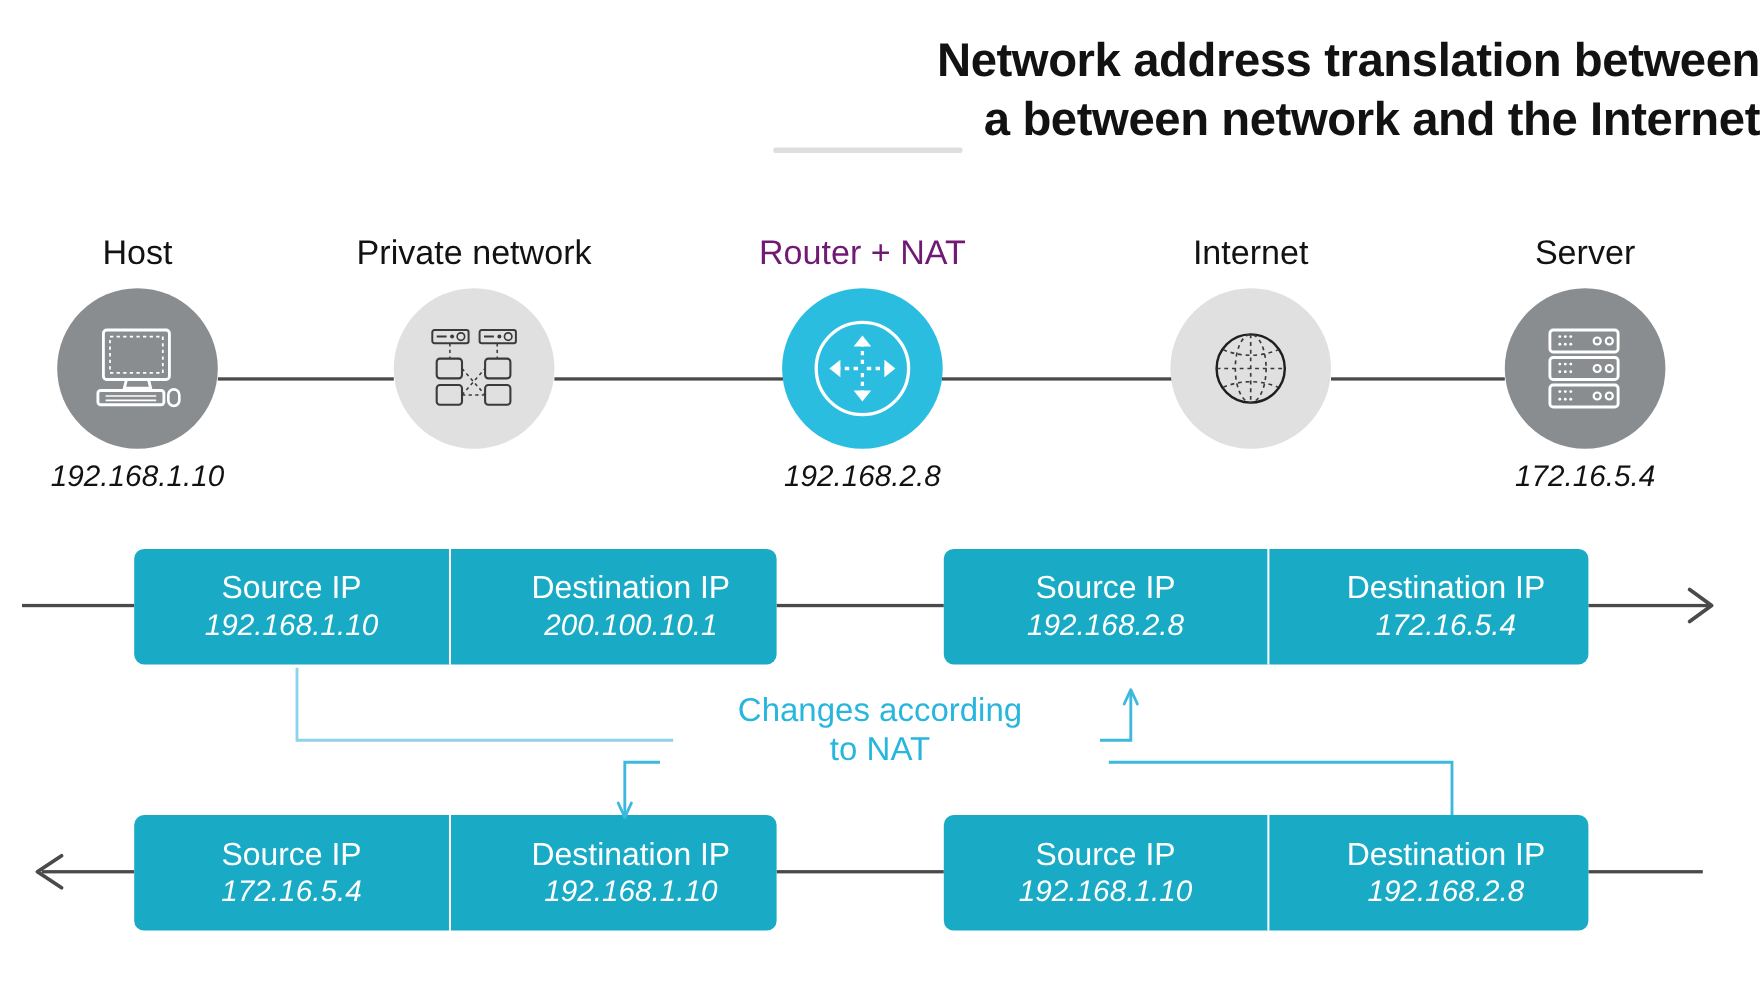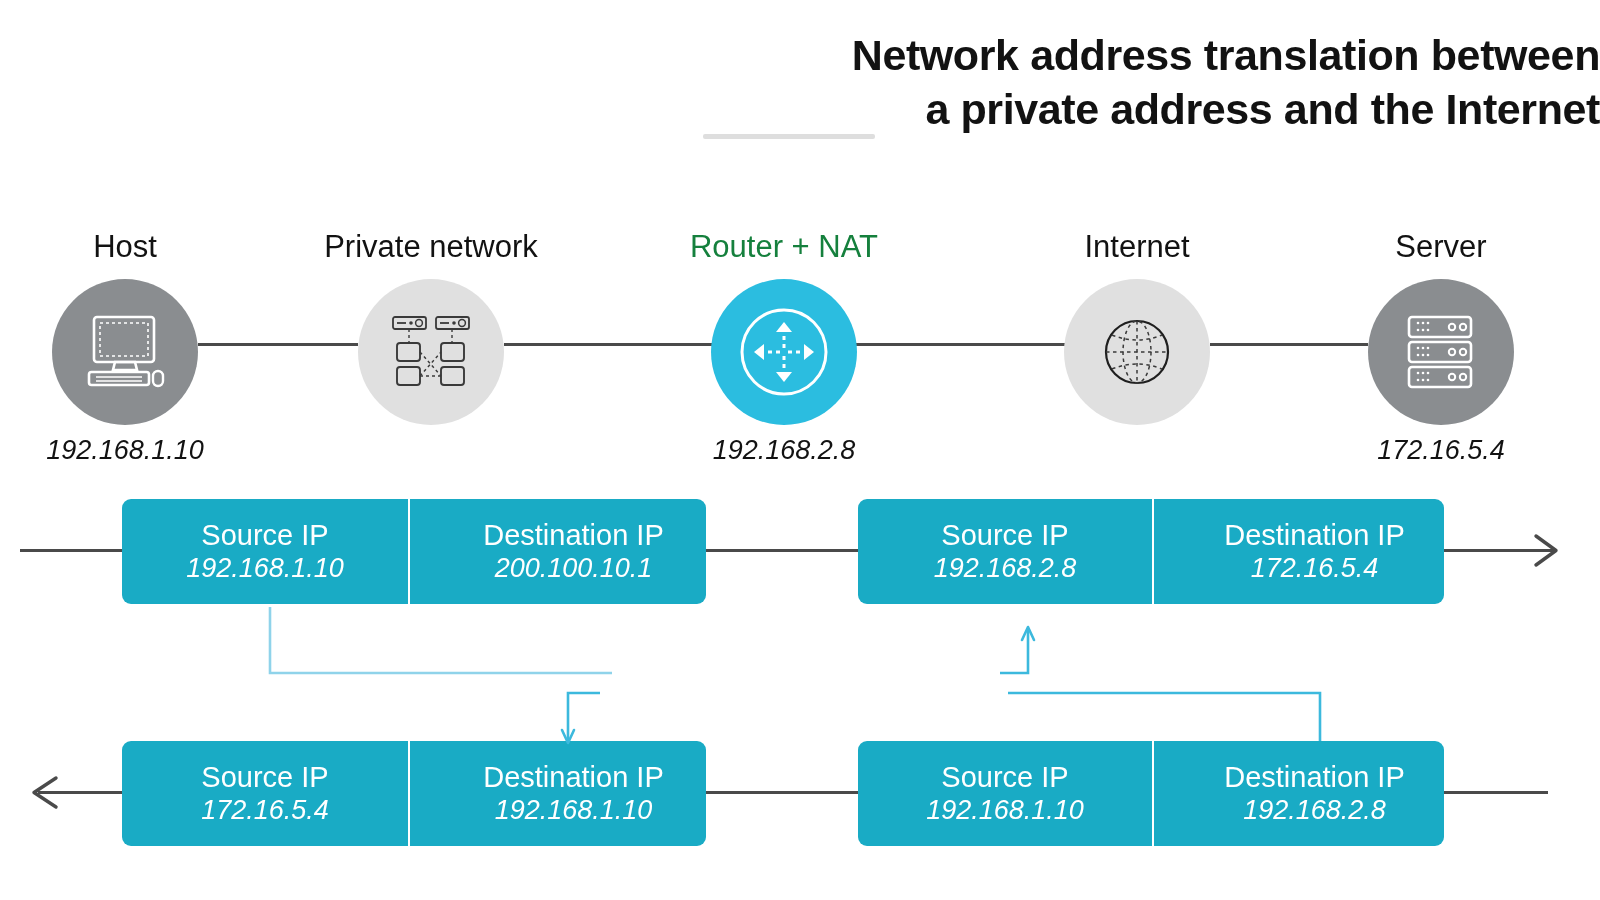--- a/index.html
+++ b/index.html
@@ -50,21 +50,21 @@
   
   .topo-line {
     position: absolute;
     height: 3px;
     background: #4a4a4a;
     top: 343px;
   }
 
   .node {
     position: absolute;
-    top: 279px;
+    top: 262px;
     width: 146px;
     text-align: center;
   }
   .node-circle {
     width: 146px;
     height: 146px;
     border-radius: 50%;
     position: relative;
     display: flex;
     align-items: center;
@@ -162,21 +162,21 @@
     pointer-events: none;
   }
 </style>
 </head>
 <body>
 
 <div id="stage">
 
   <div class="title-block">
     <div class="title-line">Network address translation between</div>
-    <div class="title-line">a private address and the Internet</div>
+    <div class="title-line">a between network and the Internet</div>
   </div>
   <div class="title-divider"></div>
 
   <div class="topo-line" style="left:198px; width:160px;"></div>
   <div class="topo-line" style="left:504px; width:208px;"></div>
   <div class="topo-line" style="left:856px; width:216px;"></div>
   <div class="topo-line" style="left:1210px; width:158px;"></div>
 
   <div class="node" style="left:52px;">
     <div class="node-label">Host</div>
@@ -214,21 +214,21 @@
         <rect x="51" y="52" width="23" height="18" rx="3" fill="none" stroke="#3a3a3a" stroke-width="1.9"></rect>
         <line x1="30" y1="37" x2="51" y2="61" stroke="#3a3a3a" stroke-width="1.4" stroke-dasharray="3 3"></line>
         <line x1="30" y1="61" x2="51" y2="37" stroke="#3a3a3a" stroke-width="1.4" stroke-dasharray="3 3"></line>
         <line x1="30" y1="61" x2="51" y2="61" stroke="#3a3a3a" stroke-width="1.4" stroke-dasharray="3 3"></line>
       </svg>
     </div>
     <div class="node-ip"></div>
   </div>
 
   <div class="node" style="left:711px;">
-    <div class="node-label" style="color:#15803d;">Router + NAT</div>
+    <div class="node-label" style="color:#701a75;">Router + NAT</div>
     <div class="node-circle c-cyan">
       <svg width="96" height="96" viewBox="0 0 96 96">
         <circle cx="48" cy="48" r="42" fill="none" stroke="#ffffff" stroke-width="3"></circle>
 
         <line x1="48" y1="44" x2="48" y2="24" stroke="#ffffff" stroke-width="3" stroke-dasharray="4 4"></line>
         <path d="M40 28 L48 18 L56 28 Z" fill="#ffffff"></path>
 
         <line x1="48" y1="52" x2="48" y2="72" stroke="#ffffff" stroke-width="3" stroke-dasharray="4 4"></line>
         <path d="M40 68 L48 78 L56 68 Z" fill="#ffffff"></path>
 
@@ -346,20 +346,24 @@
         <div class="pkt-title">Source IP</div>
         <div class="pkt-value">192.168.1.10</div>
       </div>
       <div class="pkt-cell last" style="width:290px;">
         <div class="pkt-title">Destination IP</div>
         <div class="pkt-value">192.168.2.8</div>
       </div>
     </div>
   </div>
 
+  <div class="nat-note">
+    <div>Changes according</div>
+    <div>to NAT</div>
+  </div>
 
   <svg class="overlay" viewBox="0 0 1600 900">
 
     <g>
       <path d="M1536 536 L1556 550.5 L1536 565" fill="none" stroke="#4a4a4a" stroke-width="3.4" stroke-linecap="round" stroke-linejoin="round"></path>
     </g>
 
     <g>
       <path d="M56 778 L34 792.5 L56 807" fill="none" stroke="#4a4a4a" stroke-width="3.4" stroke-linecap="round" stroke-linejoin="round"></path>
     </g>

